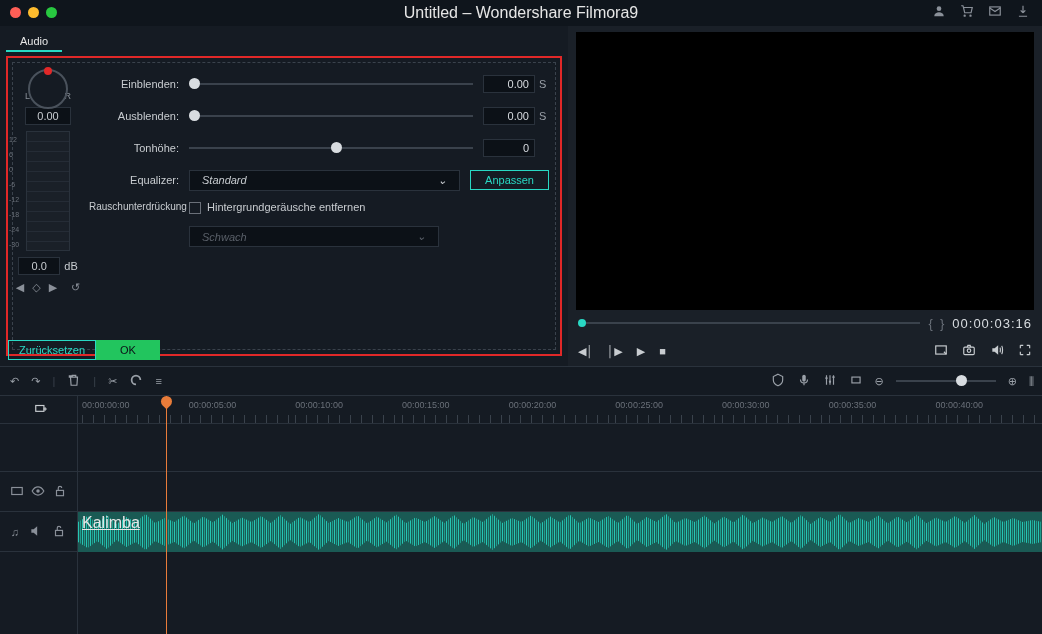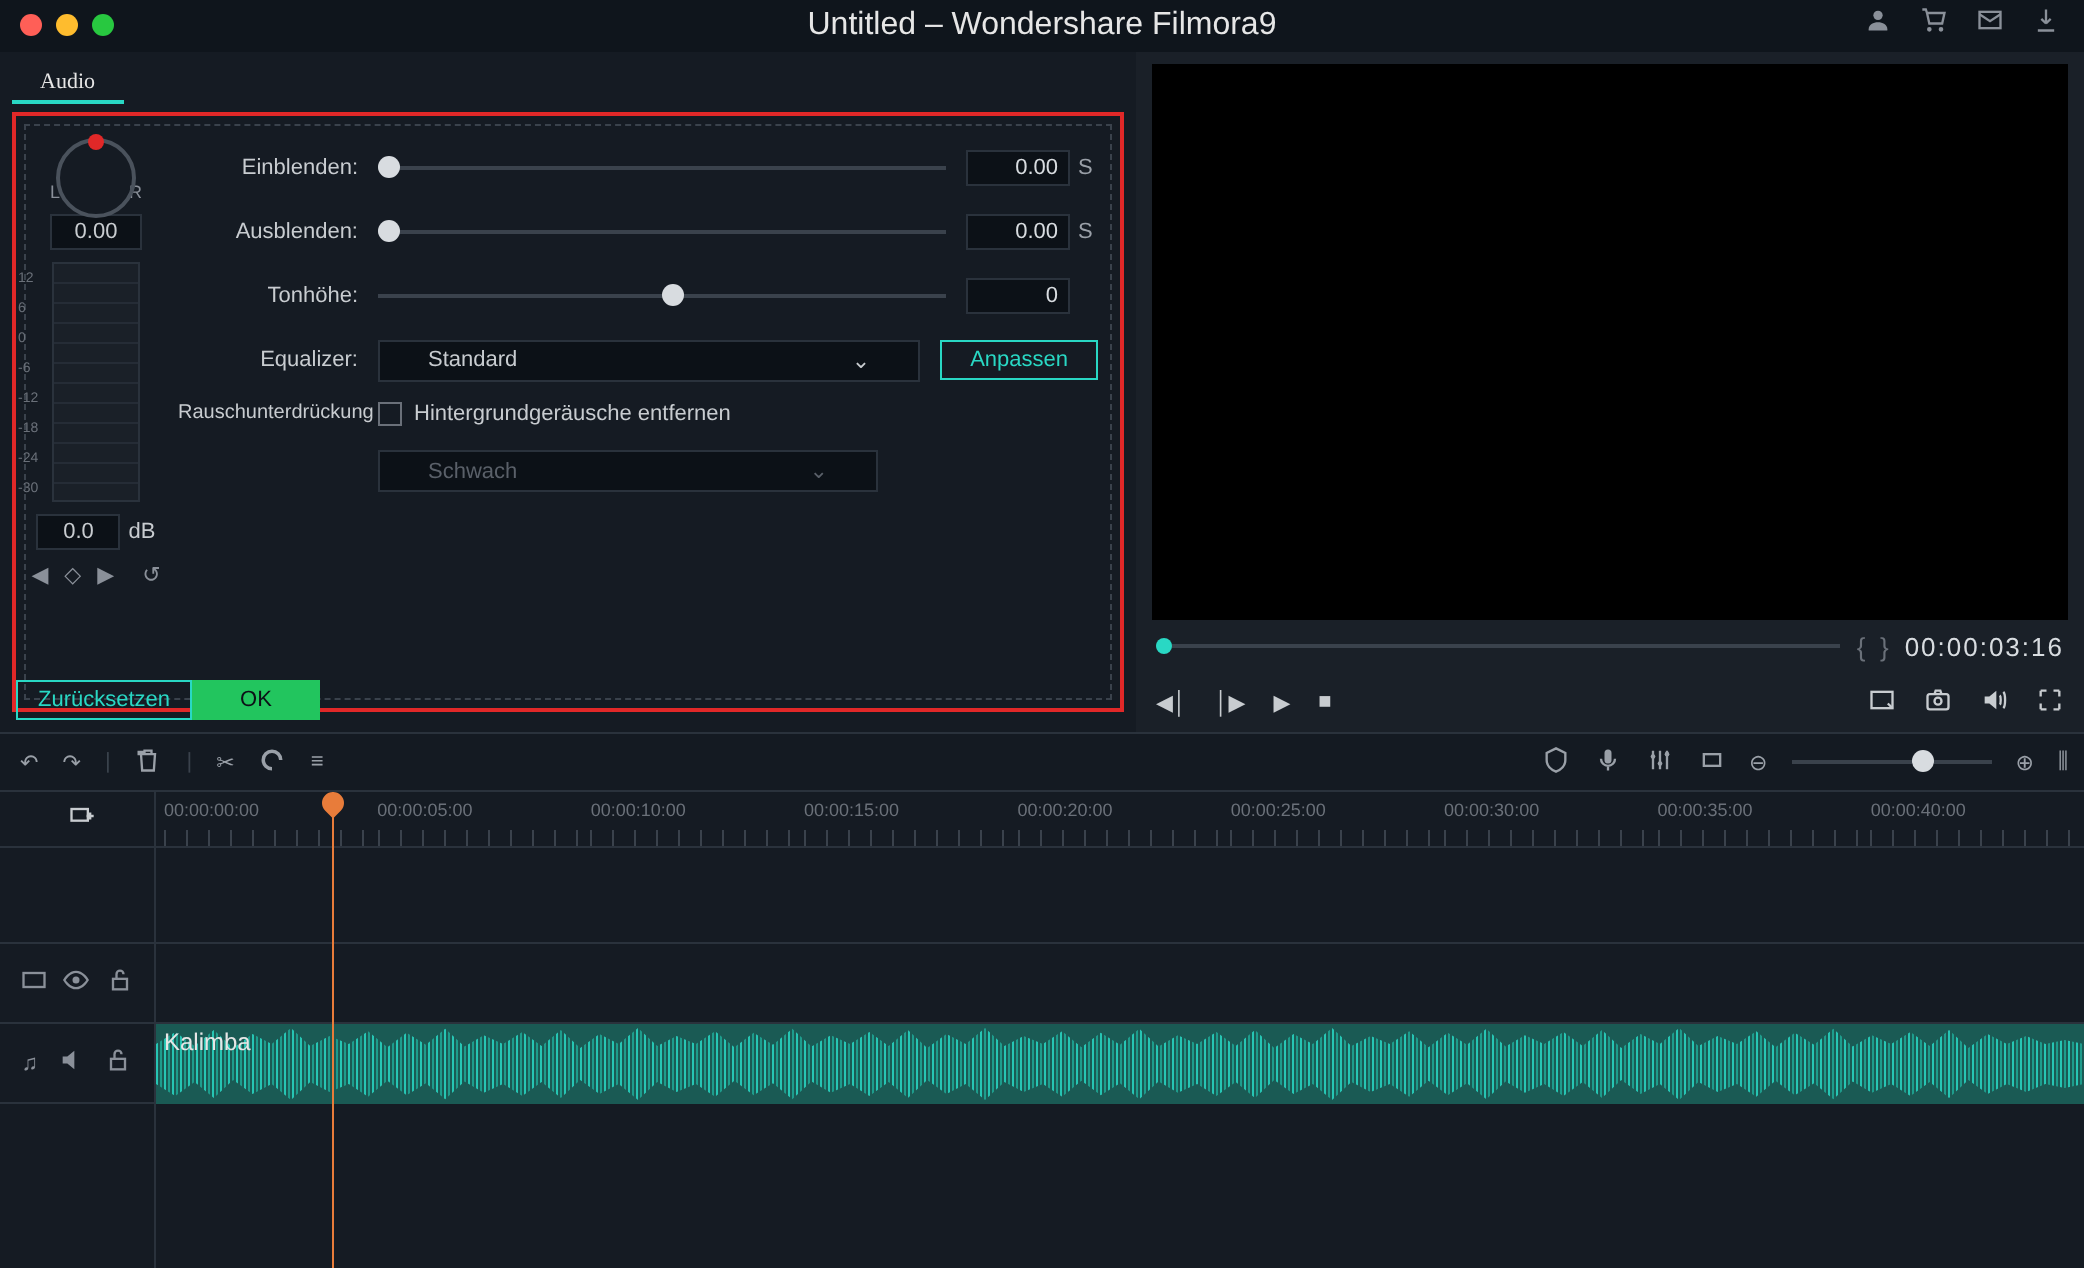--- a/index.html
+++ b/index.html
@@ -6,40 +6,40 @@
 body { background:#151b23; color:#c8ccd0; font-size:11px; overflow:hidden; width:1042px; height:634px; }
 .traffic { position:absolute; top:7px; left:10px; display:flex; gap:7px; }
 .traffic div { width:11px; height:11px; border-radius:50%; }
 .red{background:#ff5f57}.yellow{background:#febc2e}.green{background:#28c840}
 .titlebar { height:26px; text-align:center; line-height:26px; font-size:16px; color:#e6e6e6; background:#0f151c; position:relative; }
 .topicons { position:absolute; top:0; right:12px; display:flex; gap:14px; align-items:center; height:26px; color:#8a9099; }
 .topicons span { cursor:pointer; }
 .main { display:flex; height:340px; }
 .leftpanel { width:568px; padding:6px; position:relative; }
 .tabrow { height:22px; }
-.tab { display:inline-block; padding:3px 14px; border-bottom:2px solid #29d8c4; color:#e6e6e6; font-size:11px;font-family:Liberation Serif, serif; }
+.tab { display:inline-block; padding:3px 14px; border-bottom:2px solid #29d8c4; color:#e6e6e6; font-size:11px; }
 .redbox { border:2px solid #e12828; height:300px; margin-top:2px; position:relative; }
 .inner { border:1px dashed #3a424c; position:absolute; inset:4px; display:flex; }
 .meter { width:70px; padding:6px 4px; display:flex; flex-direction:column; align-items:center; }
 .dial { width:40px; height:40px; border:2px solid #4a525c; border-radius:50%; position:relative; margin-bottom:4px; }
 .dial:before { content:''; position:absolute; top:-4px; left:50%; transform:translateX(-50%); width:8px; height:8px; background:#e12828; border-radius:50%; }
 .lr { display:flex; justify-content:space-between; width:46px; font-size:9px; color:#8a9099; margin-top:-22px; margin-bottom:6px; }
 .valbox { background:#0c1117; border:1px solid #2a323c; padding:2px 6px; font-size:11px; width:46px; text-align:center; }
 .vumeter { width:44px; height:120px; border:1px solid #2a323c; margin-top:6px; background:repeating-linear-gradient(to bottom,#1a2028 0 9px,#252c36 9px 10px); position:relative; }
 .vumeter:before { content:'12\A 6\A 0\A -6\A -12\A -18\A -24\A -30'; white-space:pre; position:absolute; left:-18px; top:0; font-size:7px; line-height:15px; color:#6a7079; }
 .dbrow { display:flex; align-items:center; gap:4px; margin-top:6px; }
 .miniicons { display:flex; gap:8px; margin-top:6px; color:#8a9099; font-size:11px; }
 .settings { flex:1; padding:10px 6px; }
 .frow { display:flex; align-items:center; margin-bottom:10px; height:22px; }
 .flabel { width:100px; text-align:right; padding-right:10px; color:#c8ccd0; font-size:11px; }
 .slider { flex:1; height:2px; background:#3a424c; position:relative; margin-right:10px; }
 .thumb { width:11px; height:11px; background:#d8dce0; border-radius:50%; position:absolute; top:-5px; }
 .numbox { width:52px; background:#0c1117; border:1px solid #2a323c; padding:2px 5px; font-size:11px; text-align:right; color:#d8dce0; }
 .unit { width:14px; padding-left:4px; color:#9aa0a8; }
-.select { flex:1; background:#0c1117; border:1px solid #2a323c; padding:3px 24px; font-size:11px; color:#c8ccd0; display:flex; justify-content:space-between; align-items:center; margin-right:10px; }
+.select { flex:1; background:#0c1117; border:1px solid #2a323c; padding:3px 12px; font-size:11px; color:#c8ccd0; display:flex; justify-content:space-between; align-items:center; margin-right:10px;font-style:italic; }
 .select.disabled { color:#5a6069; }
 .btn { border:1px solid #29d8c4; color:#29d8c4; background:transparent; padding:3px 14px; font-size:11px; cursor:pointer; }
 .chk { width:12px; height:12px; border:1px solid #6a7079; margin-right:6px; display:inline-block; vertical-align:middle; }
 .bottombar { position:absolute; bottom:6px; left:8px; right:8px; display:flex; justify-content:flex-start; }
 .resetbtn { border:1px solid #29d8c4; color:#29d8c4; padding:3px 10px; font-size:11px; cursor:pointer; }
 .okbtn { background:#22c55e; color:#0c1117; padding:3px 24px; font-size:11px; cursor:pointer; border:none; }
 .preview { flex:1; background:#1a2028; display:flex; flex-direction:column; }
 .vid { flex:1; background:#000; margin:6px 8px 0 8px; }
 .playrow { height:26px; display:flex; align-items:center; padding:0 10px; position:relative; }
 .playtrack { flex:1; height:2px; background:#3a424c; position:relative; }
@@ -62,21 +62,21 @@
 .rulercell:after { content:''; position:absolute; bottom:0; left:0; right:0; height:8px; background:repeating-linear-gradient(to right,#3a424c 0 1px,transparent 1px 11px); }
 .playhead { position:absolute; top:0; bottom:0; width:1px; background:#e87c3a; left:88px; z-index:5; }
 .playhead:before { content:''; position:absolute; top:0; left:-5px; width:11px; height:11px; background:#e87c3a; border-radius:50% 50% 50% 0; transform:rotate(-45deg); }
 .track { height:40px; border-bottom:1px solid #2a323c; display:flex; align-items:center; }
 .trkhead .track { justify-content:space-around; color:#8a9099; padding:0 6px; }
 .trkhead .ruler { display:flex; align-items:center; justify-content:center; }
 .gap { height:48px; border-bottom:1px solid #2a323c; }
 .audioclip { position:absolute; top:116px; left:0; right:0; height:40px; background:linear-gradient(#1a5a54,#1a5a54); display:flex; align-items:center; overflow:hidden; }
 .wave { width:100%; height:36px; background:repeating-linear-gradient(to right, #29d8c4 0 1px, transparent 1px 2px, #1fa896 2px 3px, transparent 3px 4px); opacity:0.85; clip-path:polygon(0 50%,1% 20%,2% 55%,3% 15%,4% 60%,5% 25%,6% 50%,7% 10%,8% 55%,9% 30%,10% 50%,11% 18%,12% 58%,13% 22%,14% 52%,15% 12%,16% 56%,17% 28%,18% 50%,19% 20%,20% 55%,21% 15%,22% 60%,23% 25%,24% 50%,25% 10%,26% 55%,27% 30%,28% 50%,29% 18%,30% 58%,31% 22%,32% 52%,33% 12%,34% 56%,35% 28%,36% 50%,37% 20%,38% 55%,39% 15%,40% 60%,41% 25%,42% 50%,43% 10%,44% 55%,45% 30%,46% 50%,47% 18%,48% 58%,49% 22%,50% 52%,51% 12%,52% 56%,53% 28%,54% 50%,55% 20%,56% 55%,57% 15%,58% 60%,59% 25%,60% 50%,61% 10%,62% 55%,63% 30%,64% 50%,65% 18%,66% 58%,67% 22%,68% 52%,69% 12%,70% 56%,71% 28%,72% 50%,73% 20%,74% 55%,75% 15%,76% 60%,77% 25%,78% 50%,79% 10%,80% 55%,81% 30%,82% 50%,83% 18%,84% 58%,85% 22%,86% 52%,87% 12%,88% 56%,89% 28%,90% 50%,91% 20%,92% 55%,93% 15%,94% 60%,95% 25%,96% 50%,97% 30%,98% 50%,99% 40%,100% 50%,100% 100%,0 100%); }
 .wave2 { transform:scaleY(-1); }
-.cliplabel { position:absolute; top:2px; left:4px; font-size:12px; color:#e6e6e6; z-index:2; }
+.cliplabel { position:absolute; top:2px; left:4px; font-size:16px; color:#e6e6e6; z-index:2;text-decoration:underline; }
 svg{width:14px;height:14px;fill:currentColor;}
 </style>
 </head>
 <body>
 
 <div class="titlebar">
   <div class="traffic">
     <div class="red"></div>
     <div class="yellow"></div>
     <div class="green"></div>

